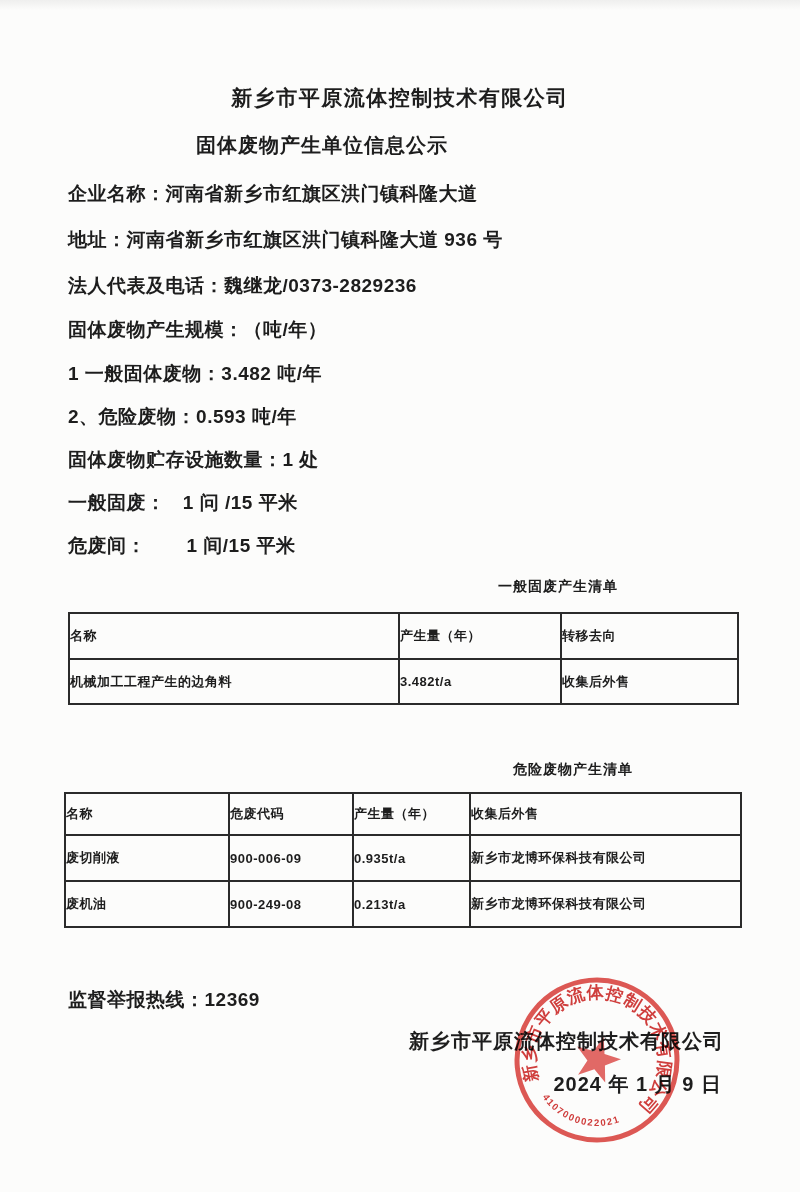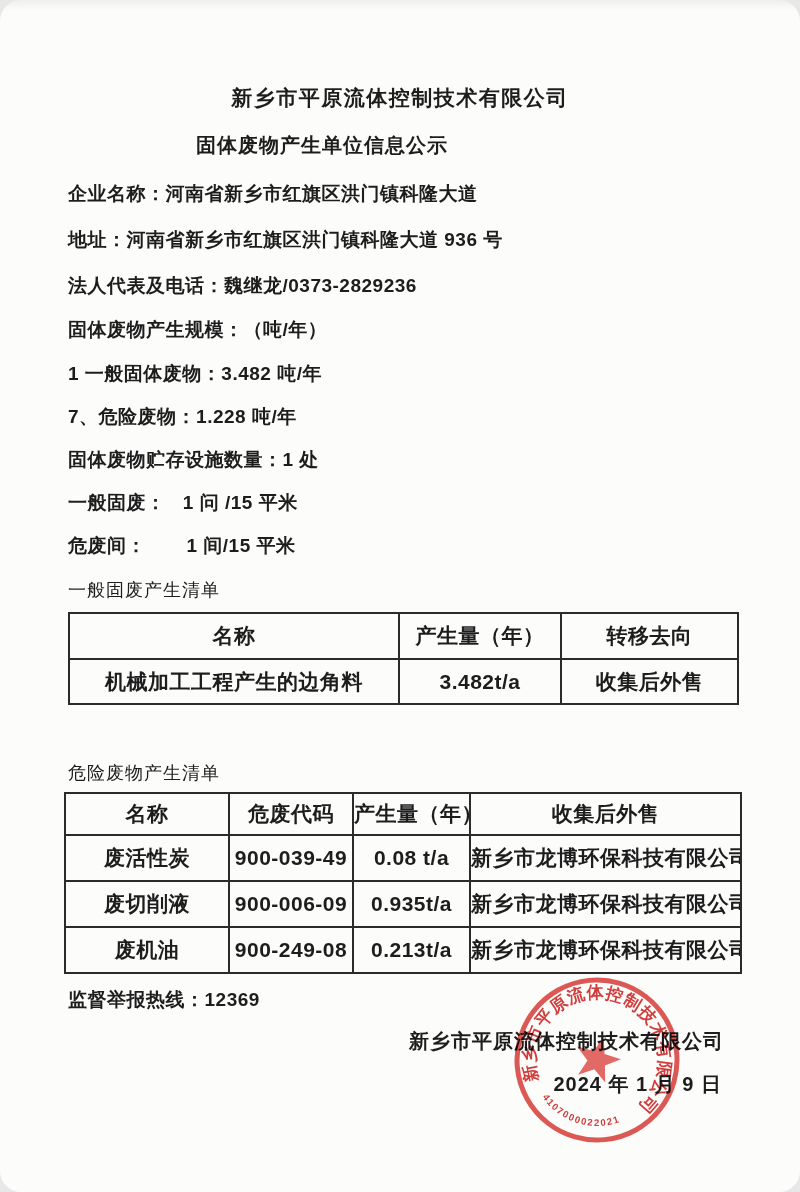--- a/index.html
+++ b/index.html
@@ -1,48 +1,48 @@
 <!DOCTYPE html>
 <html><head>
 <meta charset="utf-8">
 <style>
   html,body { margin:0; padding:0; background:#e8e8e8; }
   .page {
     position:relative; width:800px; height:1192px; margin:0 auto;
     background:#fcfcfb;
     font-family:"Liberation Sans", sans-serif;
-    color:#1d1d1d; overflow:hidden;border-radius:21px;
+    color:#1d1d1d; overflow:hidden;
   }
   .page::before{ 
     content:""; position:absolute; left:0; top:0; width:100%; height:10px;
     background:linear-gradient(to bottom, rgba(120,120,120,.10), rgba(120,120,120,0));
     pointer-events:none;
   }
   .doc-title{
     position:absolute; top:84px; left:0; width:800px; text-align:center;
     font-size:21px; font-weight:700; letter-spacing:1.5px;
   }
   .doc-subtitle{
     position:absolute; top:132px; left:0; width:644px; text-align:center;
     font-size:20px; font-weight:700; letter-spacing:1px;
   }
   .line{
     position:absolute; left:68px; font-size:19px; font-weight:600;
     letter-spacing:.5px; white-space:pre;
   }
   .tcaption{
-    position:absolute; text-align:left; font-size:18px; font-weight:400;
+    position:absolute; text-align:right; font-size:14px; font-weight:700;
     letter-spacing:1px;
   }
   #cap-general{ top:578px; left:68px; width:550px; }
   #cap-hazard{ top:761px; left:68px; width:565px; }
   table{ position:absolute; border-collapse:collapse; table-layout:fixed; }
   th,td{
-    border:2px solid #2b2b2b; text-align:center; vertical-align:middle;
-    font-size:21px; font-weight:600; padding:0; letter-spacing:.5px;
+    border:2px solid #2b2b2b; text-align:left; vertical-align:middle;
+    font-size:13px; font-weight:600; padding:0; letter-spacing:.5px;
     overflow:hidden; white-space:nowrap;
   }
   #table-general{ left:68px; top:612px; width:669px; }
   #table-general tr.hrow{ height:46px; }
   #table-general tr.drow{ height:45px;padding-left:12px; }
   #table-hazard{ left:64px; top:792px; width:676px; }
   #table-hazard tr.hrow{ height:42px; }
   #table-hazard tr.drow{ height:46px; }
   .hotline{ position:absolute; left:68px; top:987px; font-size:19px; font-weight:600; letter-spacing:.5px; }
   .signature{ position:absolute; right:76px; top:1028px; font-size:20px; font-weight:600; letter-spacing:1px; }
@@ -65,21 +65,21 @@
 <div class="page">
 
   <div class="doc-title">新乡市平原流体控制技术有限公司</div>
   <div class="doc-subtitle">固体废物产生单位信息公示</div>
 
   <div class="line" style="top:181px">企业名称：河南省新乡市红旗区洪门镇科隆大道</div>
   <div class="line" style="top:227px">地址：河南省新乡市红旗区洪门镇科隆大道 936 号</div>
   <div class="line" style="top:273px">法人代表及电话：魏继龙/0373-2829236</div>
   <div class="line" style="top:317px">固体废物产生规模：（吨/年）</div>
   <div class="line" style="top:361px">1 一般固体废物：3.482 吨/年</div>
-  <div class="line" style="top:404px">7、危险废物：1.228 吨/年</div>
+  <div class="line" style="top:404px">2、危险废物：0.593 吨/年</div>
   <div class="line" style="top:447px">固体废物贮存设施数量：1 处</div>
   <div class="line" style="top:490px">一般固废：   1 问 /15 平米</div>
   <div class="line" style="top:533px">危废间：       1 间/15 平米</div>
 
   <div class="tcaption" id="cap-general">一般固废产生清单</div>
 
   <table id="table-general">
     <colgroup>
         <col style="width:330px">
         <col style="width:162px">
@@ -109,26 +109,20 @@
         <col style="width:271px">
       </colgroup>
     <tbody>
         <tr class="hrow">
       <th>名称</th>
       <th>危废代码</th>
       <th>产生量（年）</th>
       <th>收集后外售</th>
     </tr>
     <tr class="drow">
-      <td>废活性炭</td>
-      <td>900-039-49</td>
-      <td>0.08 t/a</td>
-      <td>新乡市龙博环保科技有限公司</td>
-    </tr>
-    <tr class="drow">
       <td>废切削液</td>
       <td>900-006-09</td>
       <td>0.935t/a</td>
       <td>新乡市龙博环保科技有限公司</td>
     </tr>
     <tr class="drow">
       <td>废机油</td>
       <td>900-249-08</td>
       <td>0.213t/a</td>
       <td>新乡市龙博环保科技有限公司</td>

